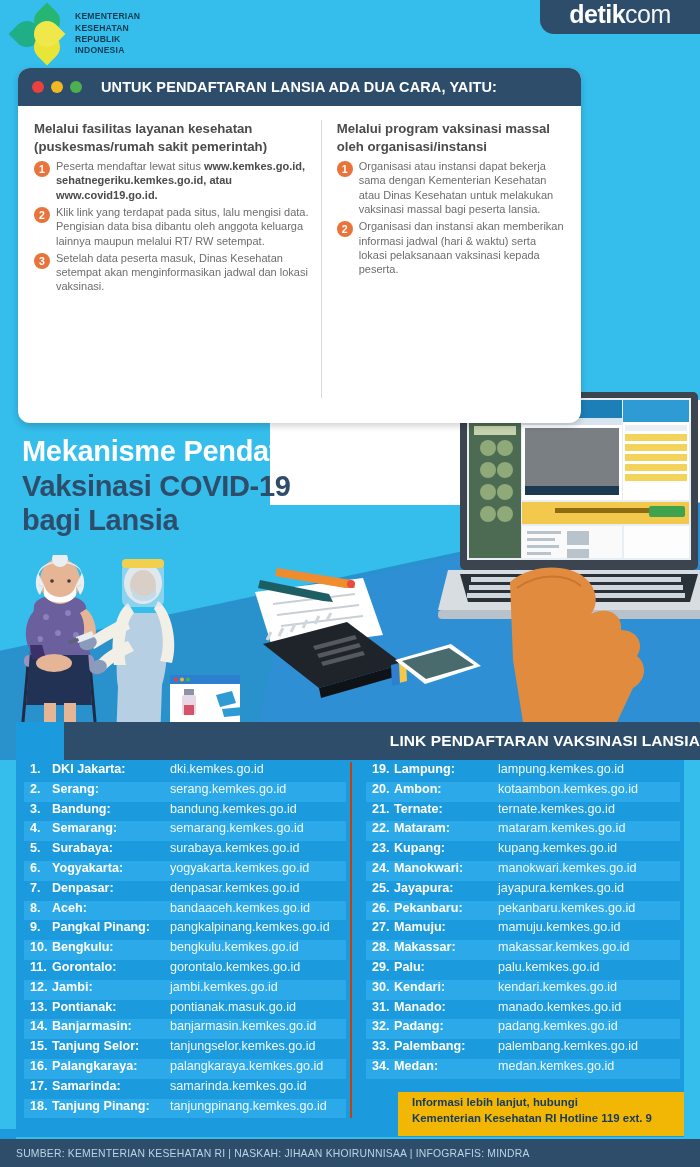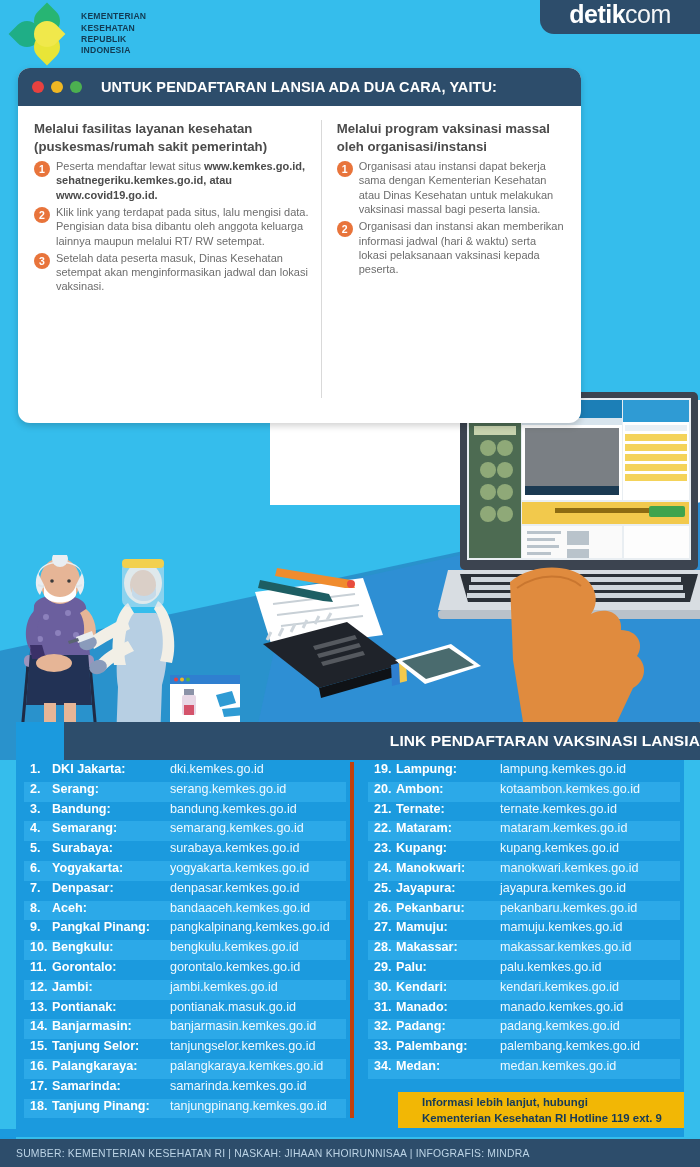--- a/index.html
+++ b/index.html
@@ -21,21 +21,21 @@
     width: 160px; height: 48px;
     background: #2d4d6b;
     border-bottom-left-radius: 14px;
     display: flex; align-items: flex-end; justify-content: center;
     padding-bottom: 5px;
   }
   .detik-badge .txt { font-size: 25px; letter-spacing: -0.5px; color: #ffffff; }
   .detik-badge .txt b { font-weight: bold; }
   .detik-badge .txt span { font-weight: normal; opacity: .95; }
 
-  .kemkes-logo { position: absolute; left: 14px; top: 8px; display: flex; align-items: center; gap: 19px; }
+  .kemkes-logo { position: absolute; left: 14px; top: 8px; display: flex; align-items: center; gap: 13px; }
   .logo-mark { position: relative; width: 48px; height: 52px; }
   .logo-mark i { position: absolute; display: block; }
   .petal {
     width: 26px; height: 26px; border-radius: 50% 50% 50% 0;
   }
   .logo-text {
     color: #123a52; font-size: 8.6px; font-weight: bold; line-height: 1.32;
     letter-spacing: .2px;
   }
 
@@ -120,39 +120,39 @@
     margin-left: 48px;
   }
   .link-head .label { color:#fff; font-size: 15.5px; font-weight: bold; letter-spacing: .1px; }
   .orange-wedge {
     position: absolute; right: 0; top: 0; width: 42px; height: 38px;
     background: #e3963c;
     clip-path: polygon(22% 0, 100% 0, 100% 100%);
   }
   .lists { position: absolute; left: 16px; top: 762px; width: 668px; display: flex; }
   .list-col { width: 50%; padding: 0 4px 0 8px; }
-  .list-col.right { border-left: 4px solid #c2410c; padding-left: 14px; }
+  .list-col.right { border-left: 2px solid #c2410c; padding-left: 14px; }
   .row { display: flex; align-items: baseline; height: 19.8px; padding-left: 6px; }
   .row.alt { background: #2ca9e8; }
   .row .no {
     color: #ffffff; font-size: 12.6px; font-weight: bold;
     width: 22px; flex: 0 0 22px; text-align: left;
   }
   .row .city {
     color: #ffffff; font-size: 12.6px; font-weight: bold; white-space: nowrap;
   }
   .row .url {
     color: #eef9ff; font-size: 12.6px; font-weight: normal; white-space: nowrap;
   }
   .list-col.left .city { width: 118px; flex: 0 0 auto; }
   .list-col.right .city { width: 104px; flex: 0 0 auto; }
 
   .hotline {
-    position: absolute; left: 398px; top: 1092px; width: 286px; height: 36px;
-    background: #f2b705; padding: 3px 8px 0 24px;
+    position: absolute; left: 398px; top: 1092px; width: 286px; height: 44px;
+    background: #f2b705; padding: 3px 8px 0 14px;
   }
   .hotline div { color: #163a57; font-size: 11.4px; font-weight: bold; line-height: 1.4; }
 
   
   .footer {
     position: absolute; left: 0; bottom: 0; width: 700px; height: 28px;
     background: #2d4d6b; display: flex; align-items: center; padding-left: 16px;
   }
   .footer span { color: #bcd4e6; font-size: 10.4px; letter-spacing: .2px; }
   .footer-strip { position: absolute; left: 0; bottom: 28px; width: 16px; height: 10px; background: #1b9ade; }
@@ -375,20 +375,25 @@
         <path d="M230 134 L240 132 L244 146 L232 148 Z"></path>
         <path d="M246 136 L262 134 L266 144 L248 148 Z"></path>
         <path d="M268 132 L284 134 L282 148 L266 146 Z"></path>
         <path d="M212 154 L232 152 L236 160 L214 162 Z"></path>
         <path d="M242 152 L258 152 L260 160 L244 161 Z"></path>
         <path d="M264 152 L280 152 L278 161 L264 160 Z"></path>
       </g>
     </g>
   </svg>
 
+  <div class="headline">
+    <div class="l1">Mekanisme Pendaftaran</div>
+    <div class="l2">Vaksinasi COVID-19</div>
+    <div class="l3">bagi Lansia</div>
+  </div>
 
   <div class="card">
     <div class="card-head">
       <span class="dot" style="background:#e8413f"></span>
       <span class="dot" style="background:#f0b823"></span>
       <span class="dot" style="background:#4cb050"></span>
       <span class="card-title">UNTUK PENDAFTARAN LANSIA ADA DUA CARA, YAITU:</span>
     </div>
     <div class="card-body">
 

